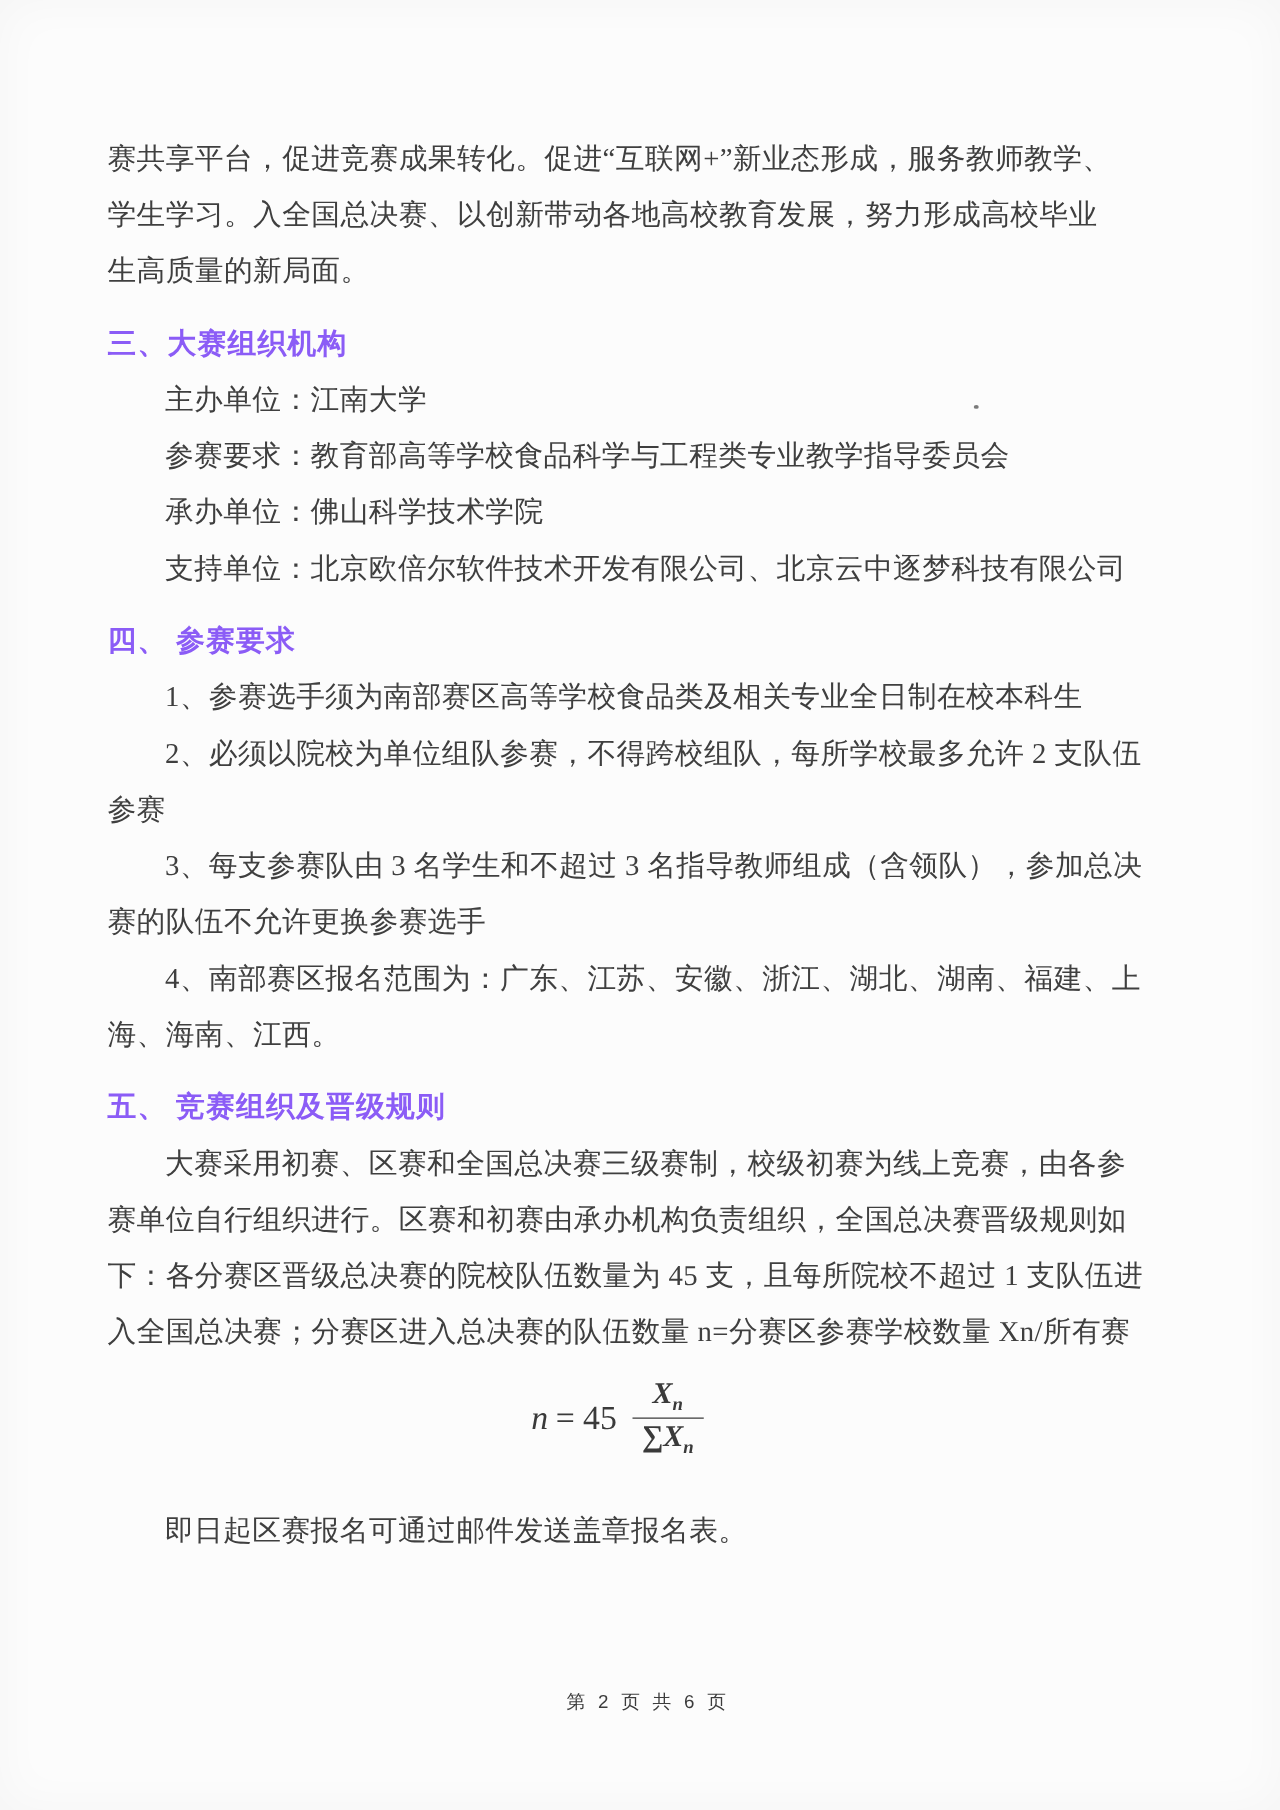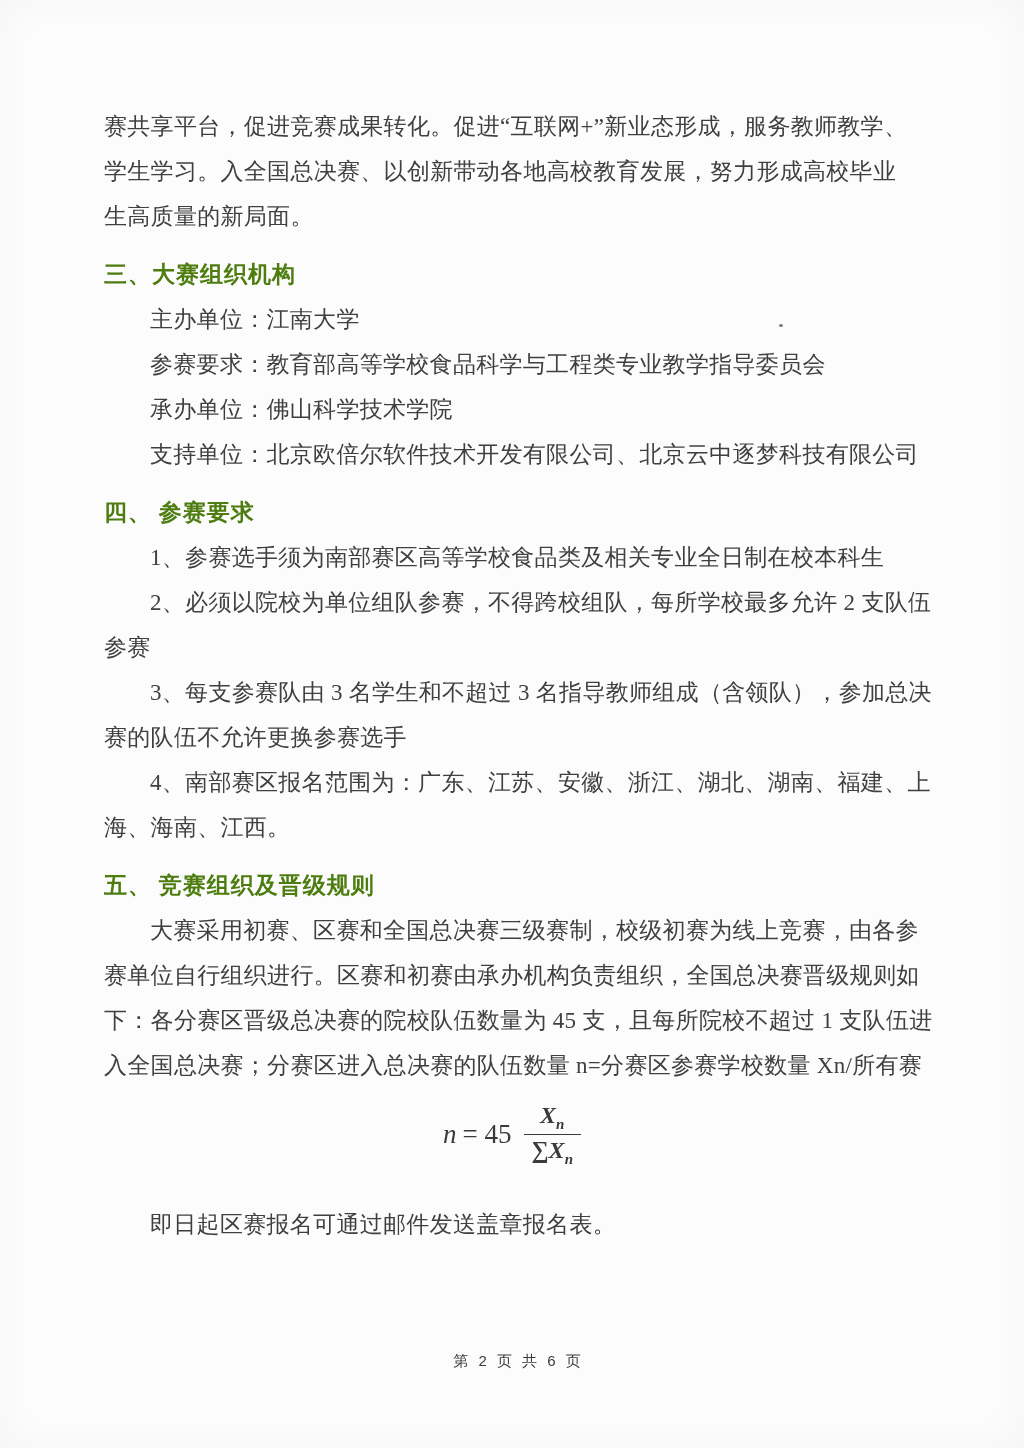--- a/index.html
+++ b/index.html
@@ -6,34 +6,34 @@
   .page {
     position:relative;
     width:1024px; height:1448px;
     margin:0 auto;
     background:#fcfcfc;
     overflow:hidden;
     font-family:"Liberation Serif","DejaVu Serif",serif;
     box-shadow: inset 0 0 40px rgba(0,0,0,0.03);
   }
   .content {
-    position:absolute; left:104px; top:104px; width:816px;
+    position:absolute; left:86px; top:104px; width:816px;
   }
   .line {
     font-size:23px;
     line-height:45px;
     height:45px;
     white-space:nowrap;
     letter-spacing:0.3px;
     color:#3f3f3f;
   }
   .indent { text-indent:46px; }
   .heading {
     font-weight:700;
-    color:#4d7c0f;
+    color:#8b5cf6;
     margin-top:13px;
     letter-spacing:1px;
   }
   .formula {
     margin-top:6px;
     height:80px;
     display:flex;
     justify-content:center;
     align-items:center;
     font-size:27px;

